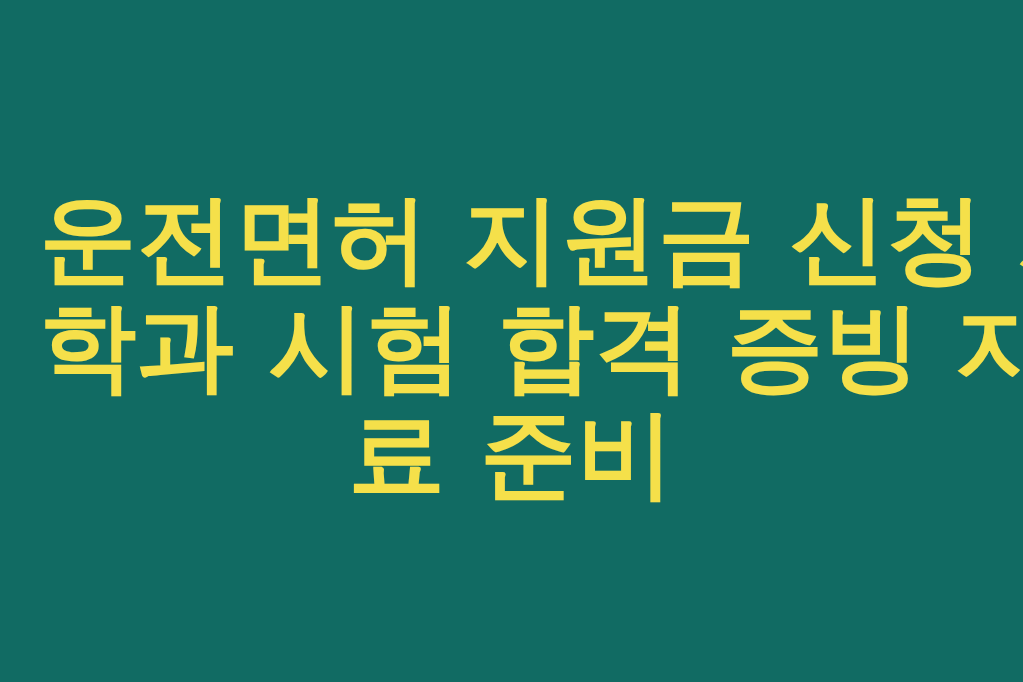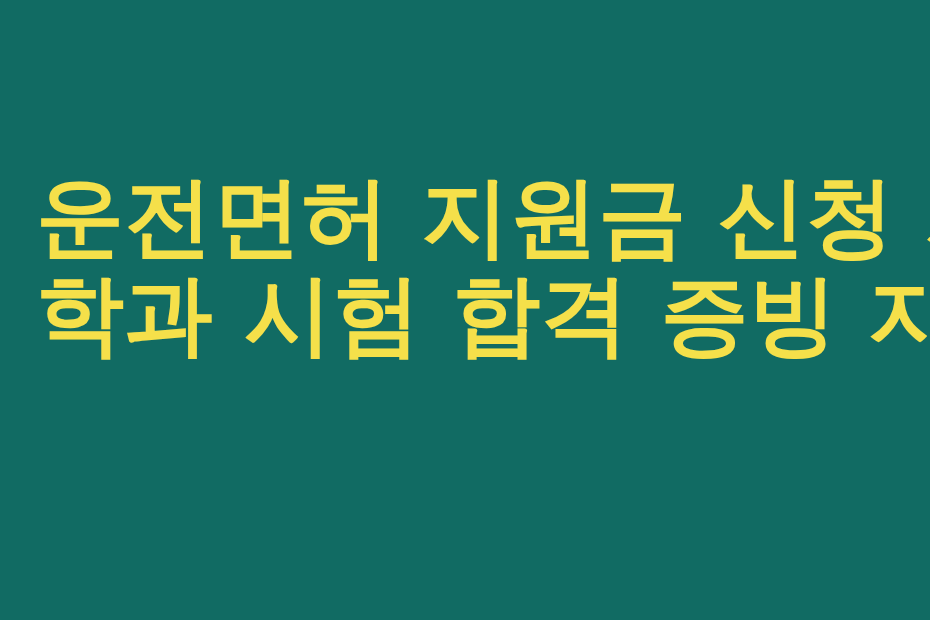--- a/index.html
+++ b/index.html
@@ -58,16 +58,17 @@
 <body>
 
 <div class="card" style="background: rgb(17, 107, 99);">
 
   <div class="headline" style="color: rgb(245, 224, 74);">
 
     <span class="headline-line">운전면허 지원금 신청 시</span>
 
     <span class="headline-line">학과 시험 합격 증빙 자</span>
 
+    <span class="headline-line">료 준비</span>
 
   </div>
 
 </div>
 
 </body></html>

